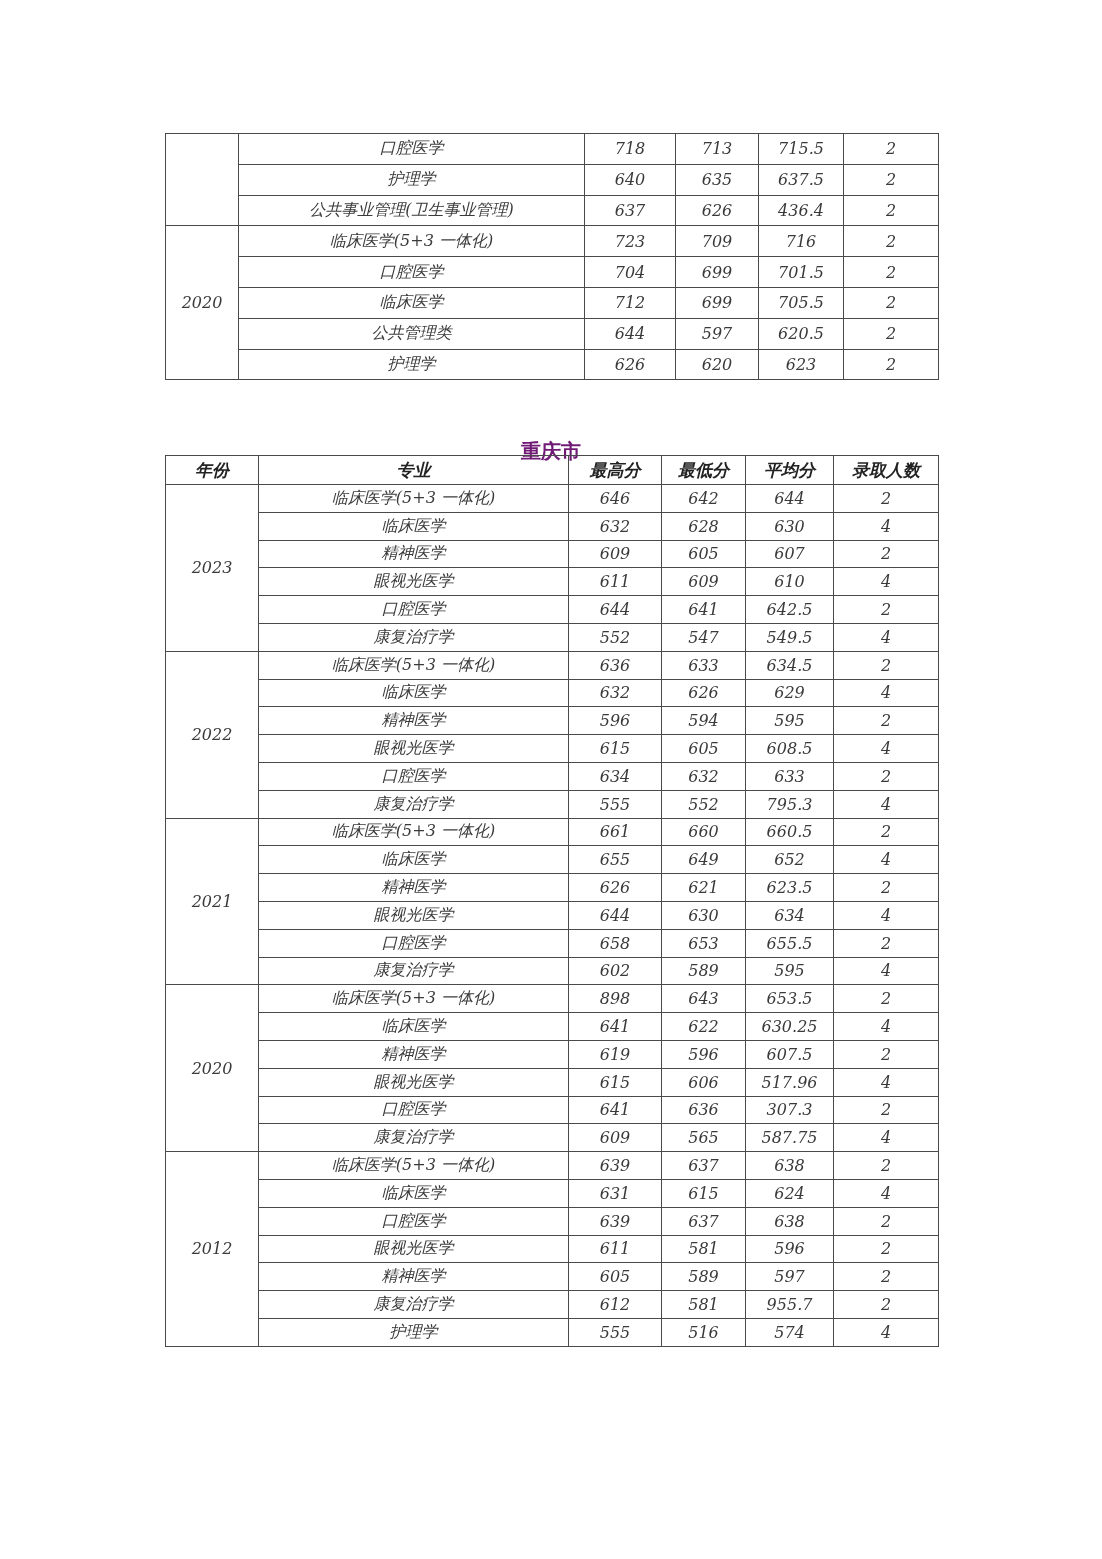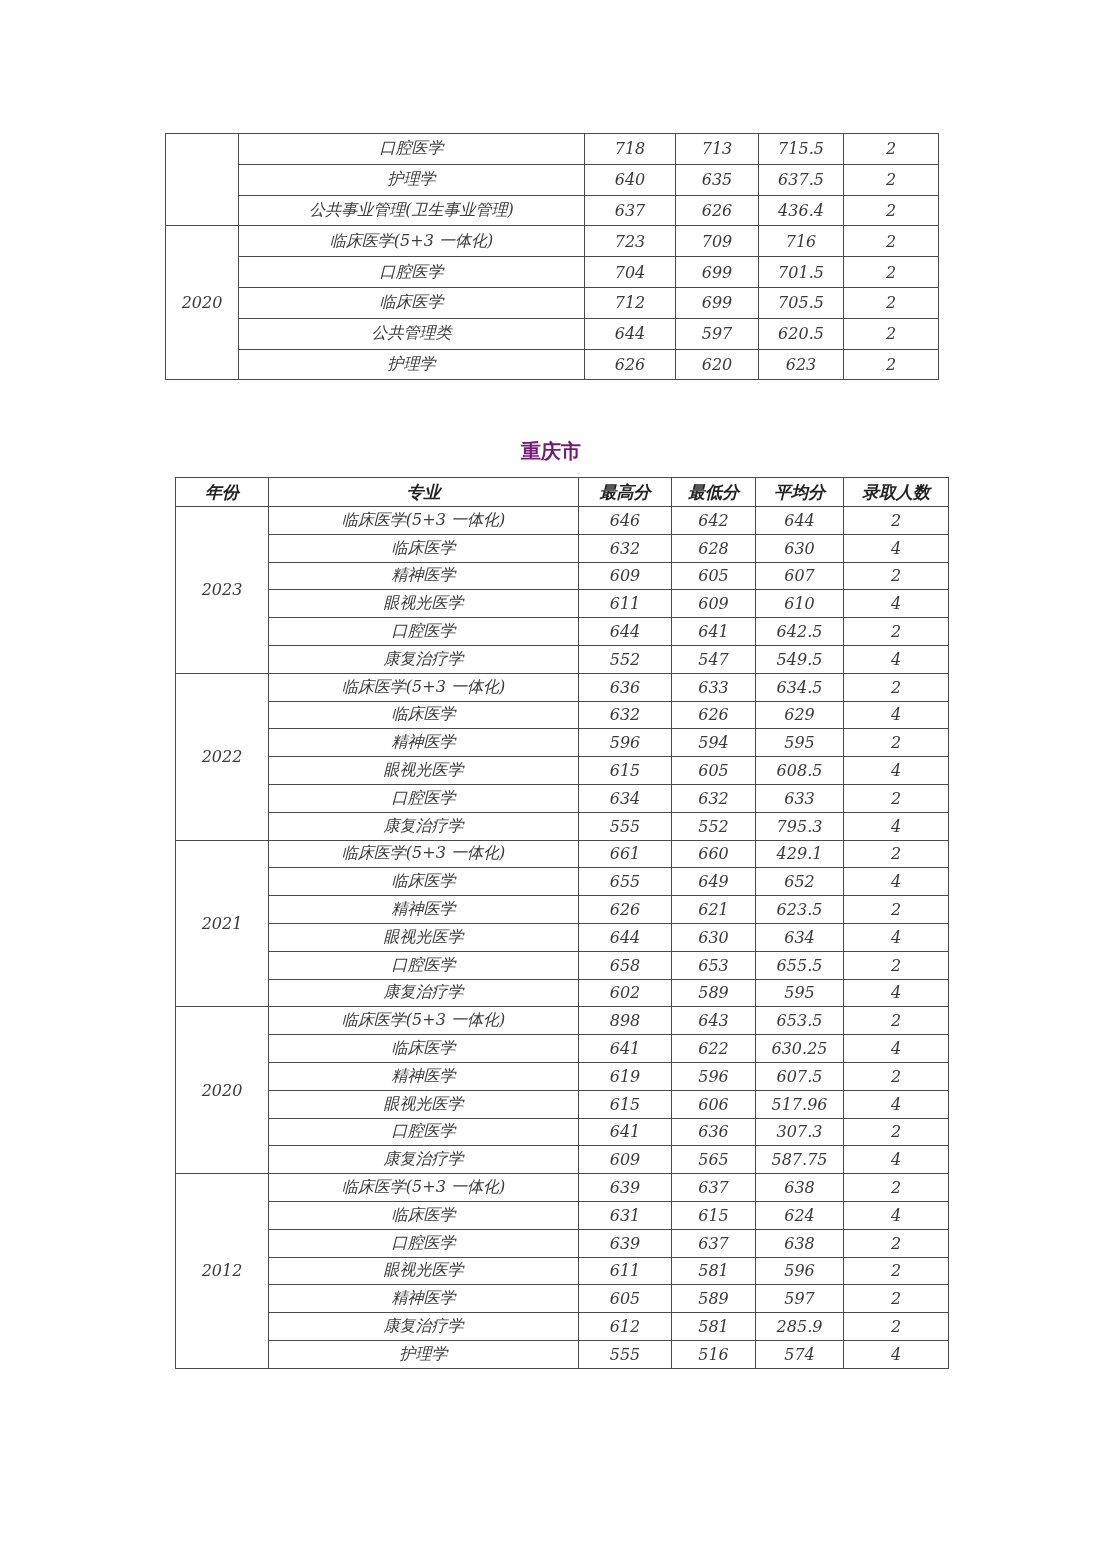--- a/index.html
+++ b/index.html
@@ -3,21 +3,21 @@
 <meta charset="utf-8">
 <style>
   html, body { margin:0; padding:0; background:#ffffff; }
   body { width:1102px; height:1559px; position:relative; overflow:hidden;
          font-family: "DejaVu Serif", "Liberation Serif", serif; color:#333; }
   table { border-collapse:collapse; position:absolute; left:165px; table-layout:fixed;font-style:italic; }
   td, th { border:1px solid #4a4a4a; text-align:center; vertical-align:middle; padding:0;
            font-size:16px; font-weight:normal; color:#3a3a3a; overflow:hidden; white-space:nowrap; }
   #t1 { top:133px; width:773px; }
   #t1 td { height:29.8px; }
-  #t2 { top:477px; width:773px;margin-left:10px; }
+  #t2 { top:455px; width:773px; }
   #t2 th { height:28px; font-family:"DejaVu Sans","Liberation Sans",sans-serif; font-weight:bold; color:#222; font-size:17px; }
   #t2 td { height:26.8px; }
   .title { position:absolute; top:438px; left:0; width:1102px; text-align:center;
            font-family:"DejaVu Sans","Liberation Sans",sans-serif; font-weight:bold; font-size:20px; color:#701a75; }
 </style>
 </head>
 <body>
 
 <table id="t1">
   <colgroup>
@@ -196,21 +196,21 @@
         <td>555</td>
         <td>552</td>
         <td>795.3</td>
         <td>4</td>
       </tr>
       <tr>
         <td rowspan="6">2021</td>
         <td>临床医学(5+3 一体化)</td>
         <td>661</td>
         <td>660</td>
-        <td>429.1</td>
+        <td>660.5</td>
         <td>2</td>
       </tr>
       <tr>
         <td>临床医学</td>
         <td>655</td>
         <td>649</td>
         <td>652</td>
         <td>4</td>
       </tr>
       <tr>
@@ -317,21 +317,21 @@
         <td>精神医学</td>
         <td>605</td>
         <td>589</td>
         <td>597</td>
         <td>2</td>
       </tr>
       <tr>
         <td>康复治疗学</td>
         <td>612</td>
         <td>581</td>
-        <td>285.9</td>
+        <td>955.7</td>
         <td>2</td>
       </tr>
       <tr>
         <td>护理学</td>
         <td>555</td>
         <td>516</td>
         <td>574</td>
         <td>4</td>
       </tr>
     </tbody>

